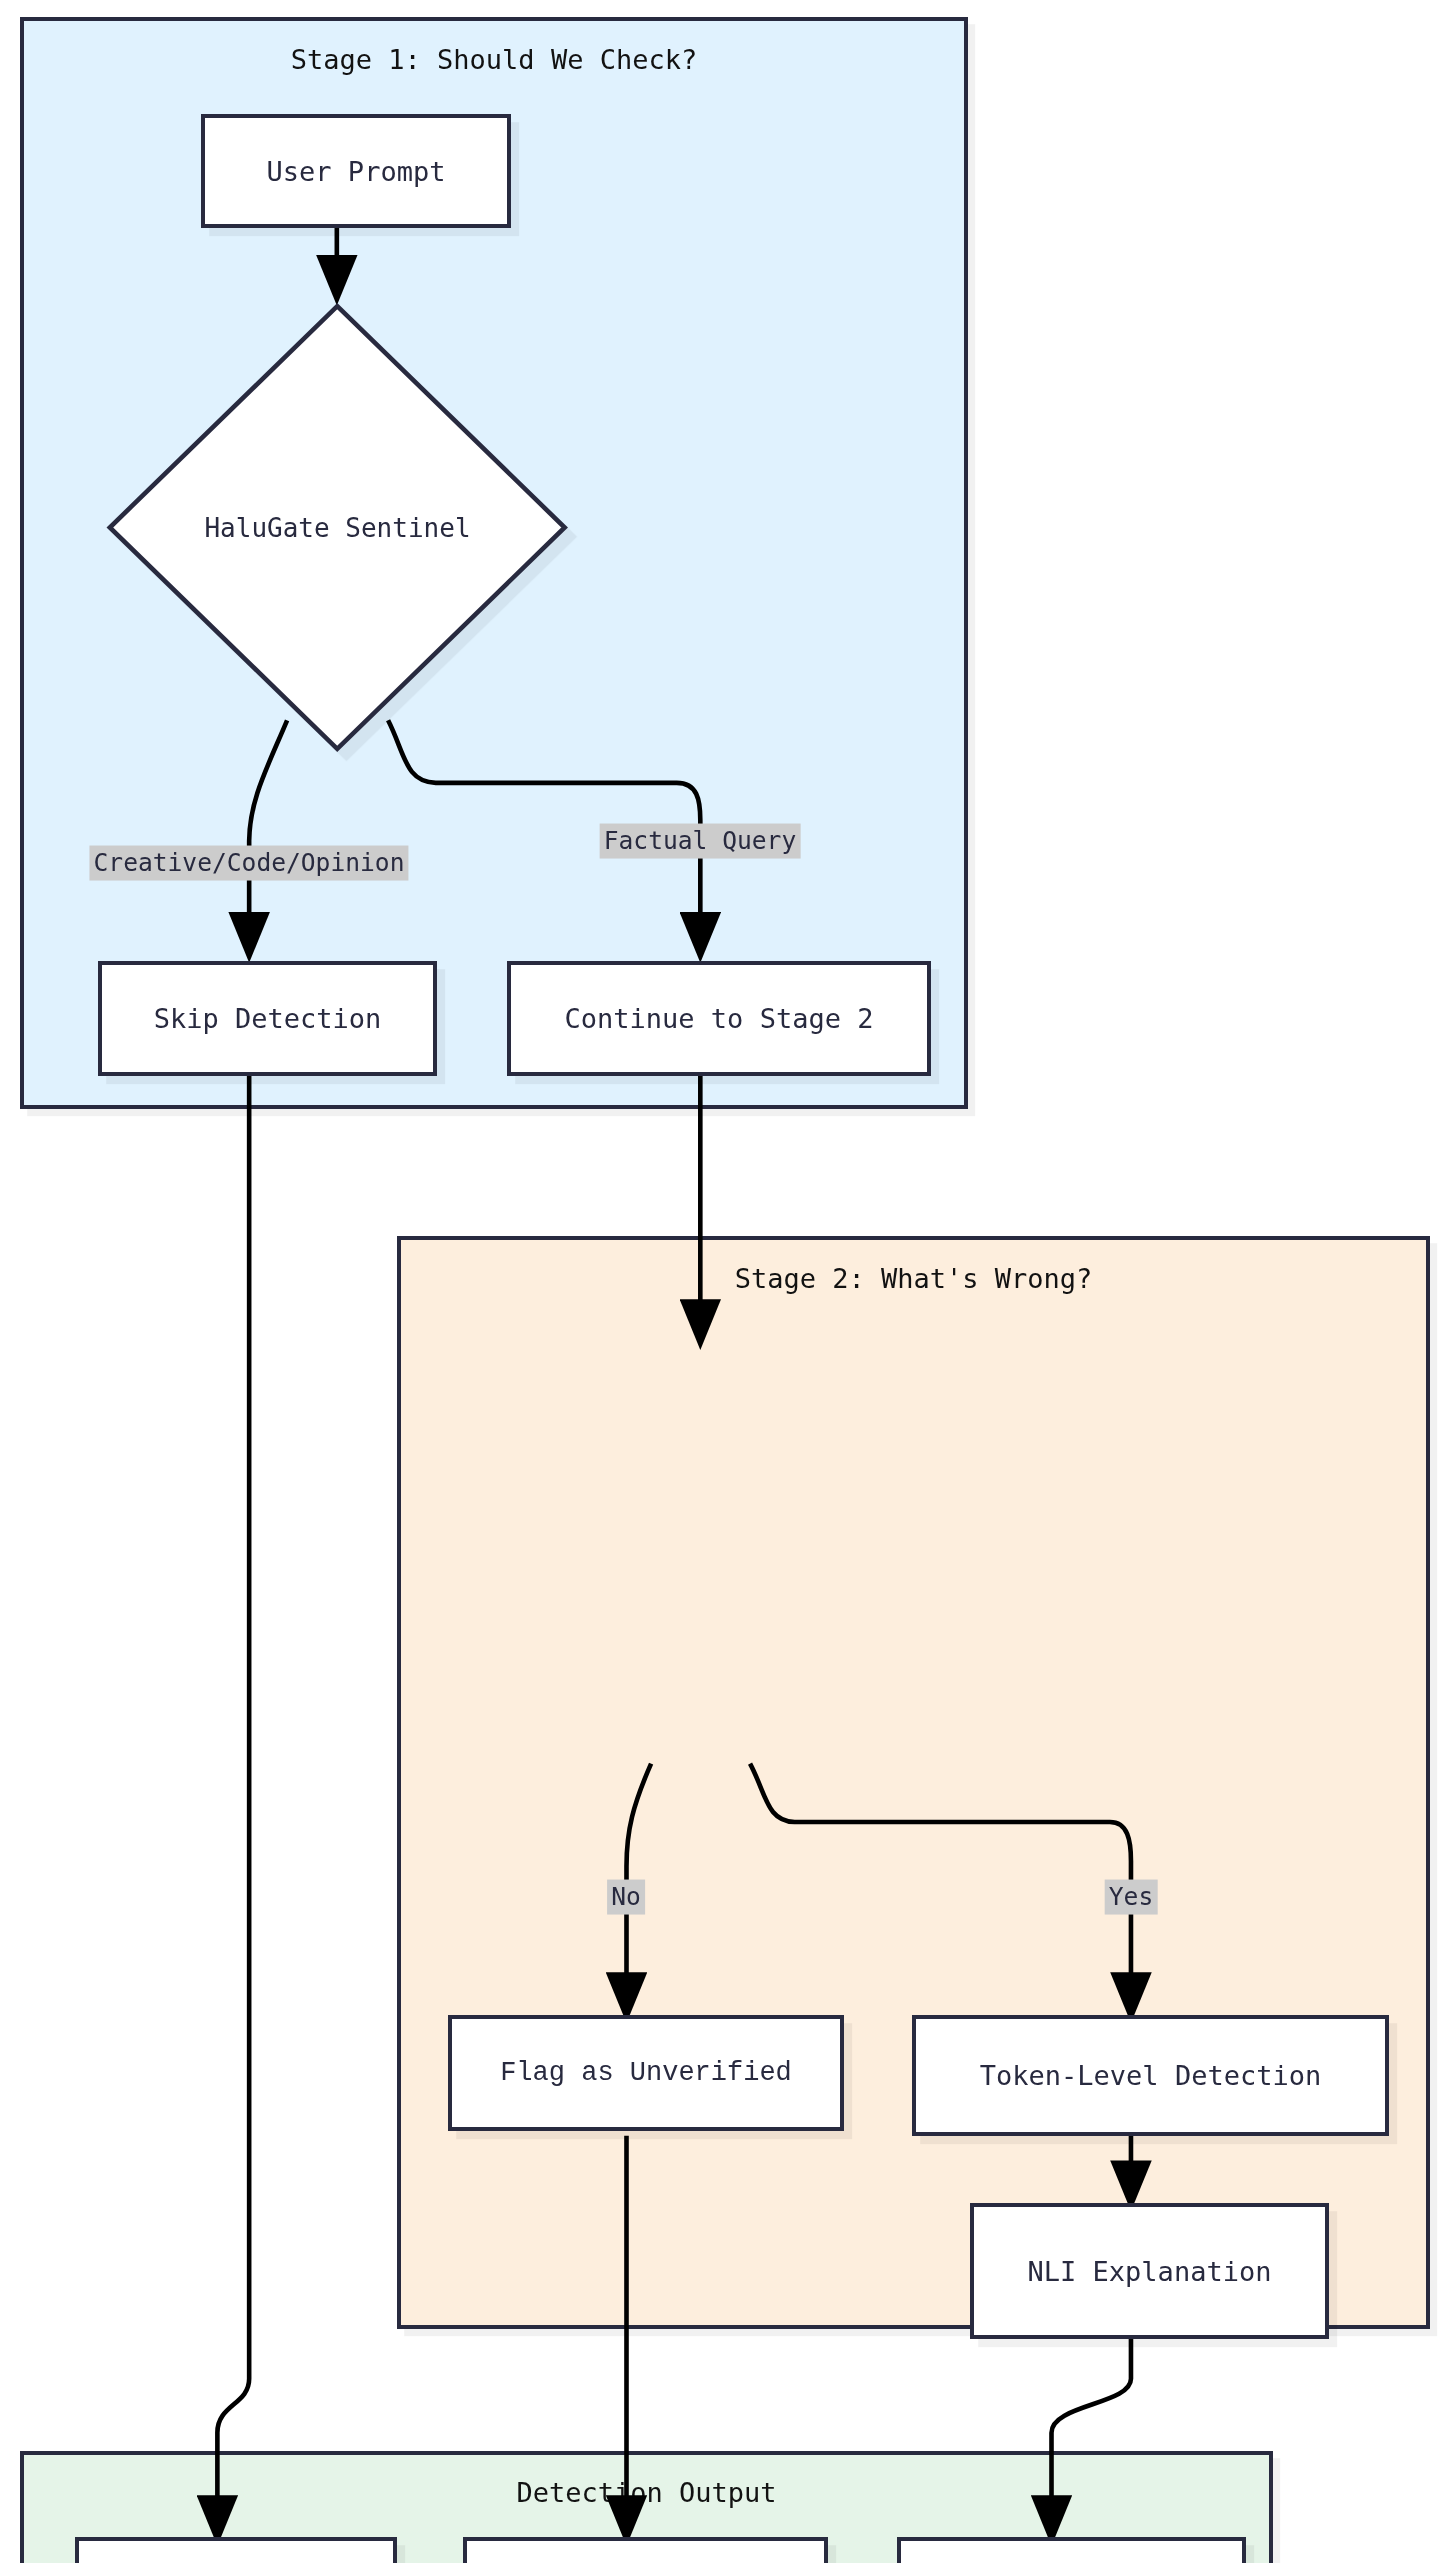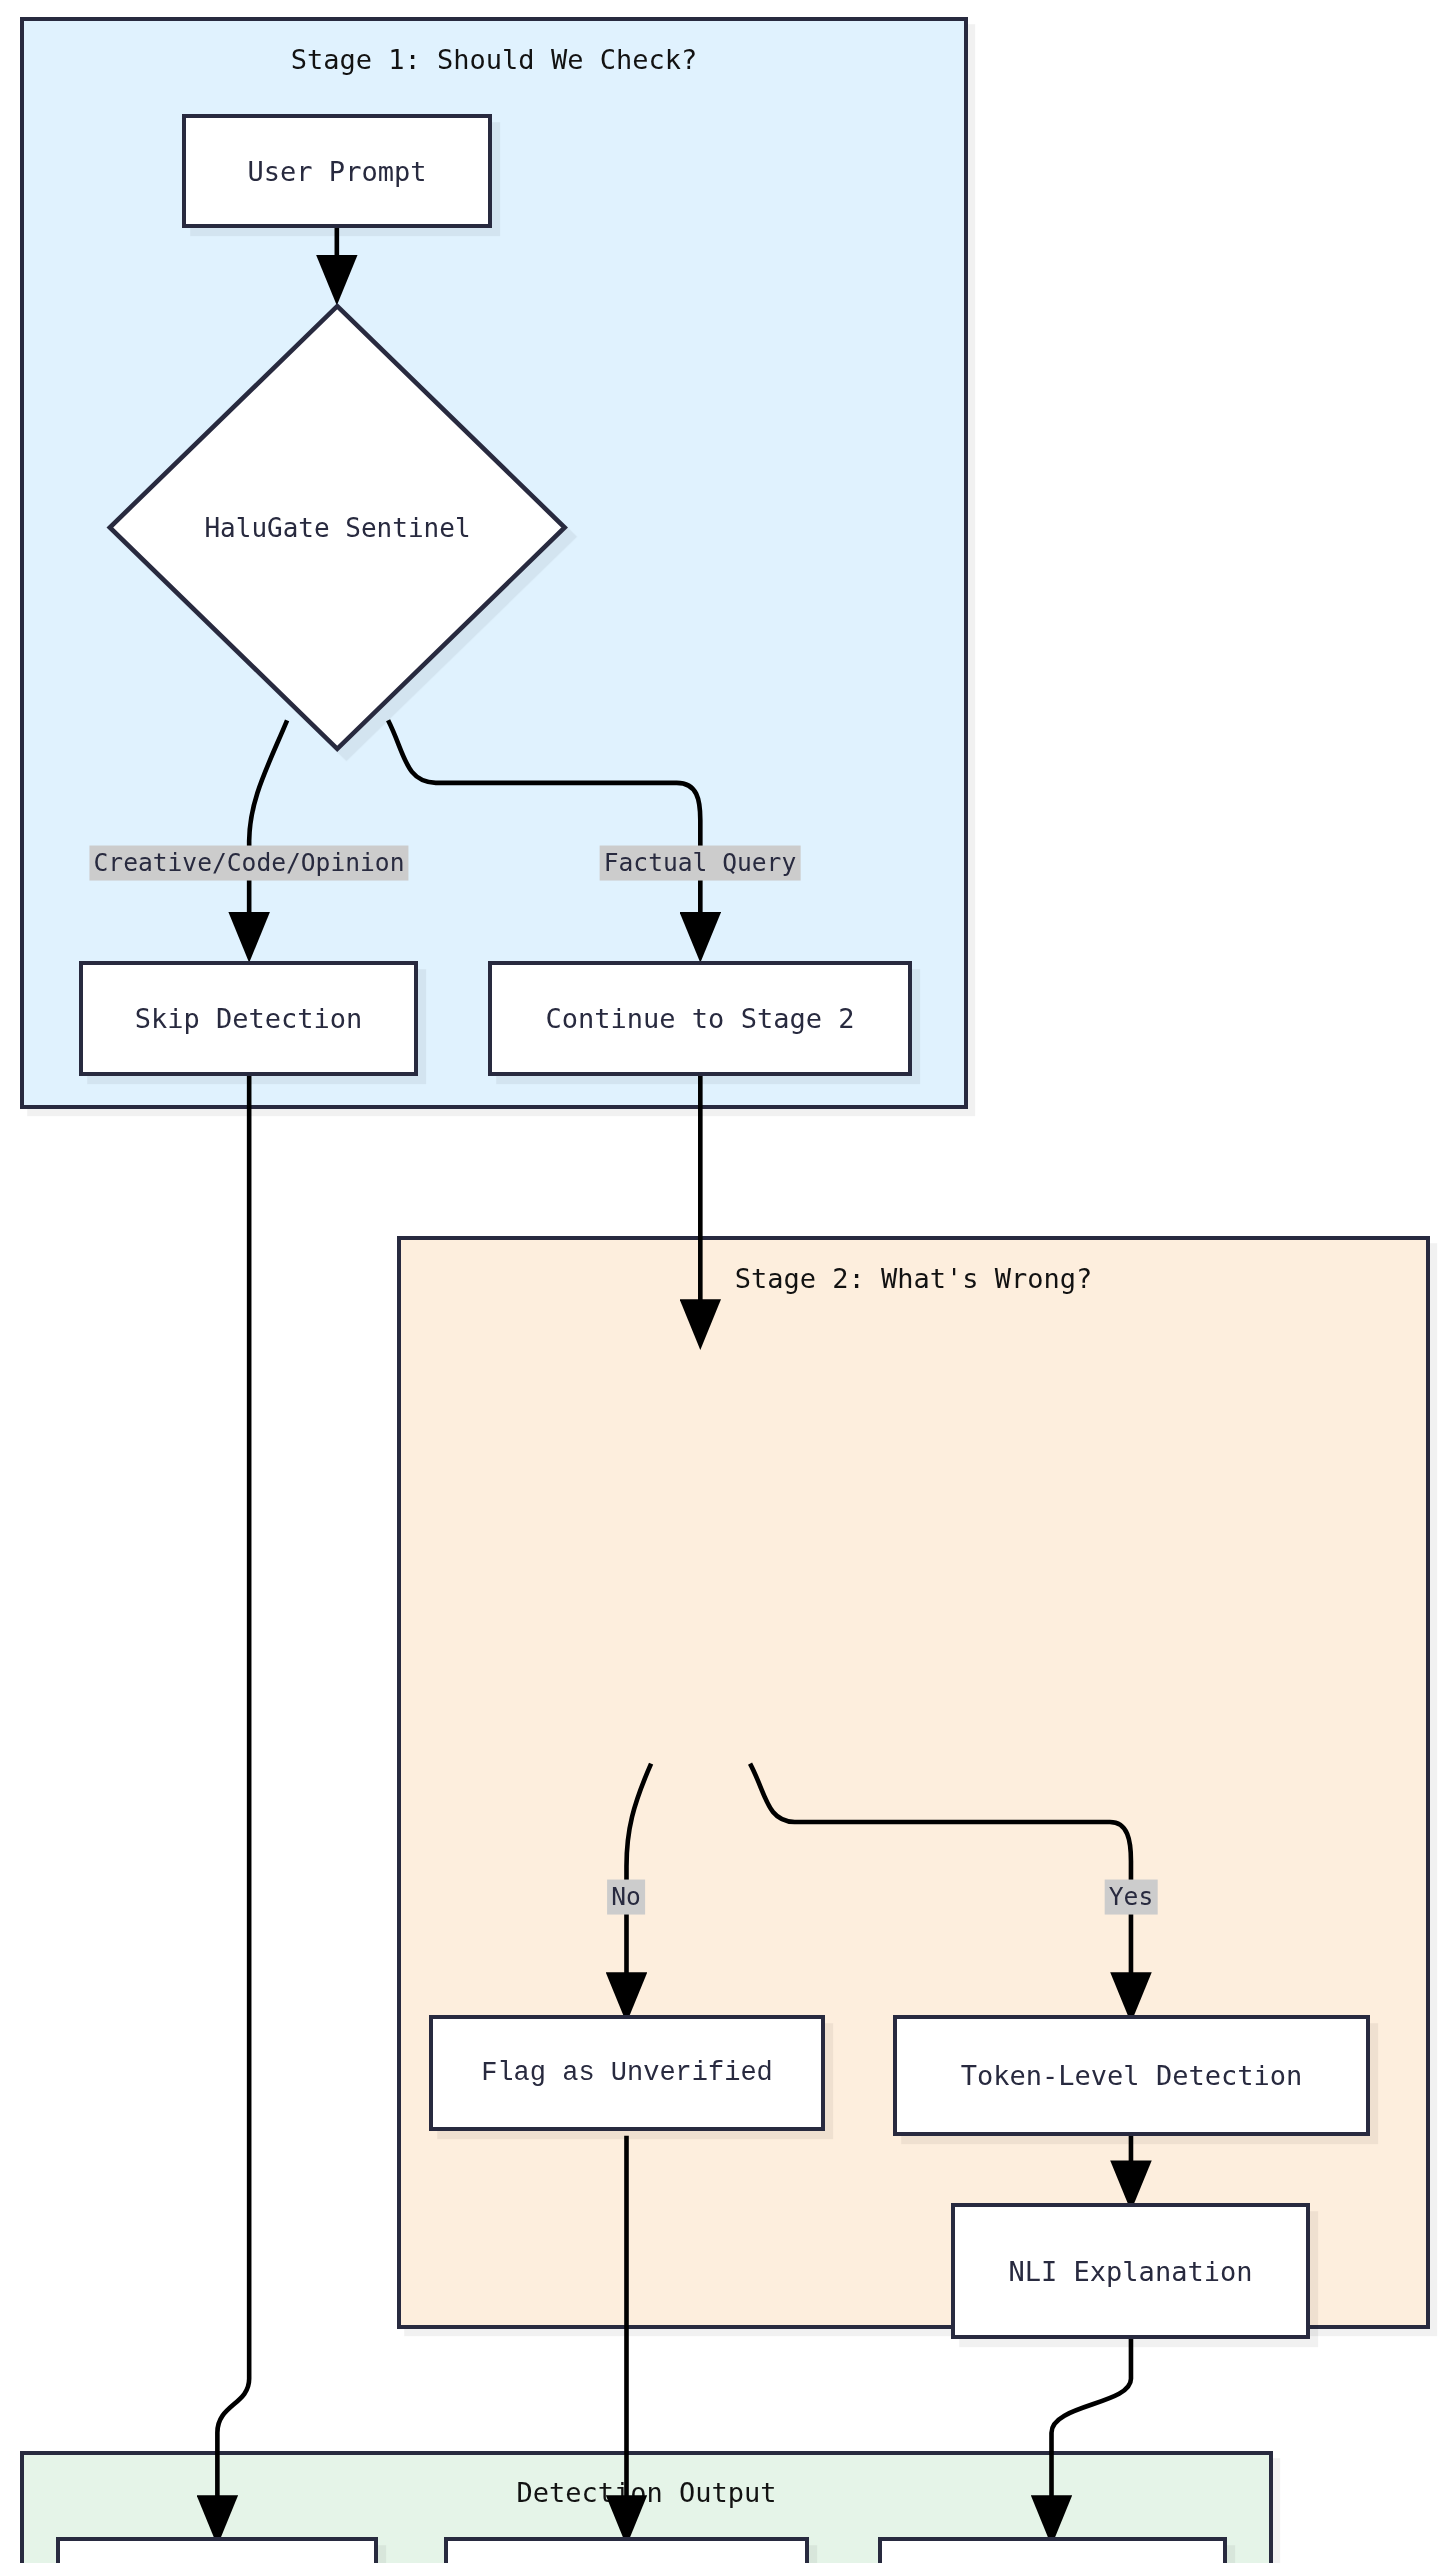--- a/index.html
+++ b/index.html
@@ -9,21 +9,21 @@
   svg#wires{position:absolute;left:0;top:0;width:1456px;height:2790px;overflow:visible;}
 
   .cluster{position:absolute;box-sizing:border-box;border:4.6px solid #282a3f;
            box-shadow:7.2px 7.2px 0 rgba(0,0,0,0.055);padding-left:21px;}
   .cluster-title{position:absolute;left:0;right:0;text-align:center;
            font-size:27px;color:#121212;white-space:nowrap;}
 
   .node{position:absolute;box-sizing:border-box;background:#ffffff;
         border:4.6px solid #282a3f;display:flex;align-items:center;
         justify-content:center;color:#282a3f;font-size:27px;
-        box-shadow:8.2px 8.2px 0 rgba(0,0,0,0.055);white-space:nowrap;}
+        box-shadow:8.2px 8.2px 0 rgba(0,0,0,0.055);white-space:nowrap;margin-left:19px;}
 
   .diamond-wrap{position:absolute;}
   .diamond-wrap svg{position:absolute;left:0;top:0;overflow:visible;}
   .diamond-label{position:absolute;left:0;right:0;top:50%;
         transform:translateY(-50%);text-align:center;
         font-size:26px;color:#282a3f;white-space:nowrap;}
 
   .edge-label{position:absolute;background:#cccccc;color:#282a3f;
         font-size:24.6px;padding:2.1px 4.1px;white-space:nowrap;
         transform:translate(-50%,-50%);line-height:1.25;}
@@ -114,20 +114,20 @@
   <div class="node" style="left:444px;top:2537px;width:365px;height:127px;">
     
   </div>
 
   <div class="node" style="left:878px;top:2537px;width:349px;height:127px;">
     
   </div>
 
   <div class="edge-label" style="left:249px;top:863px;">Creative/Code/Opinion</div>
 
-  <div class="edge-label" style="left:700px;top:863px;">Factual Query</div>
+  <div class="edge-label" style="left:700px;top:841px;">Factual Query</div>
 
   <div class="edge-label" style="left:626px;top:1897px;">No</div>
 
   <div class="edge-label" style="left:1131px;top:1897px;">Yes</div>
 
 </div>
 
 
 </body></html>

